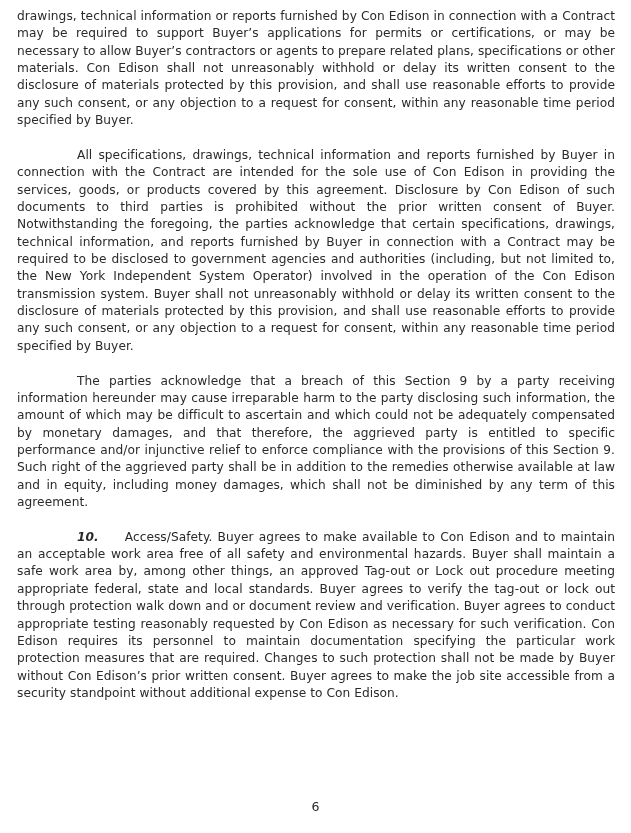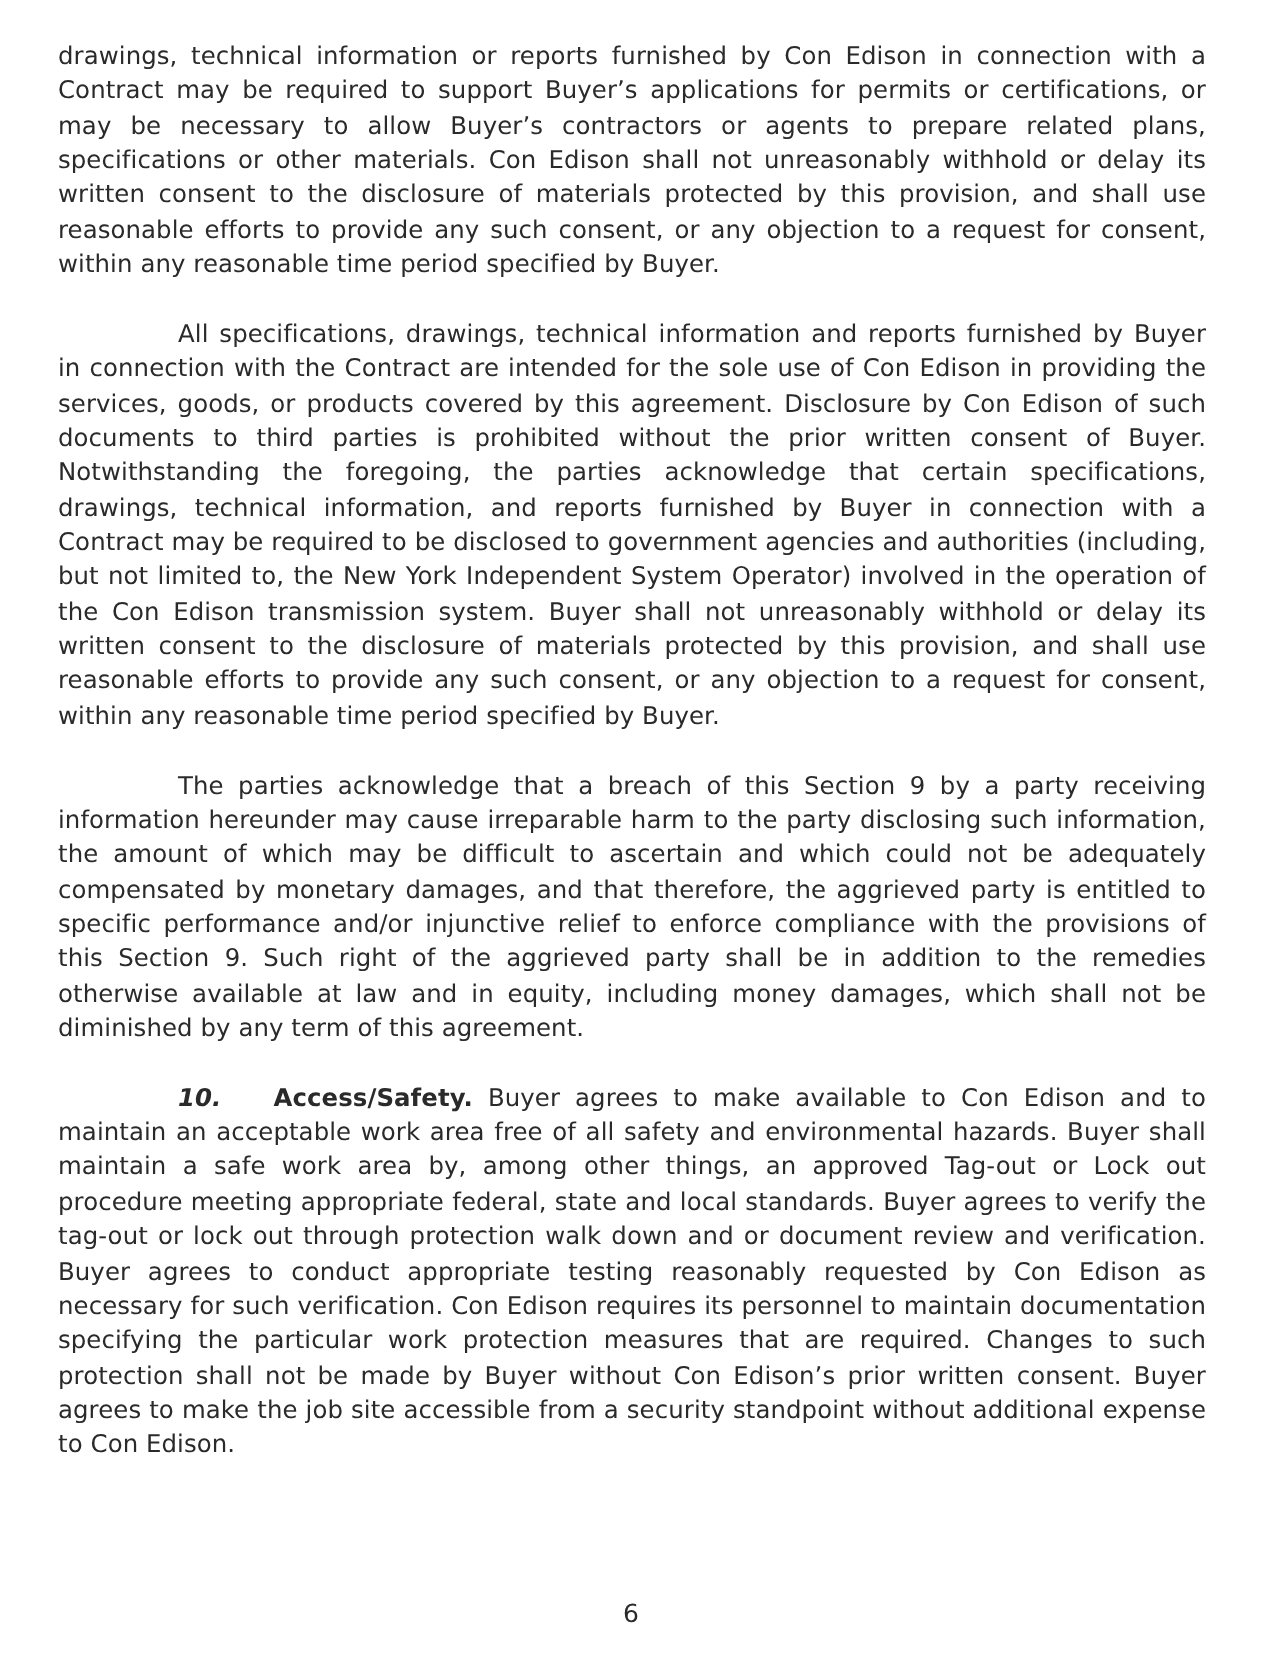--- a/index.html
+++ b/index.html
@@ -6,25 +6,25 @@
   body {
     width: 631px; height: 833px; background: #ffffff; overflow: hidden;
     position: relative;
     font-family: "DejaVu Sans", sans-serif;
     color: #2a2a2a;
   }
   .page {
     position: absolute; left: 13px; top: 4px; width: 606px;
     font-size: 12.2px; line-height: 17.35px; letter-spacing: 0.05px;
   }
-  .para { margin: 16px; text-align: justify; }
+  .para { margin: 4px; text-align: justify; }
   .para.gap { margin-top: 17.5px; }
   .indent { text-indent: 60px; }
   .sec-num { font-weight: bold; font-style: italic; }
-  .sec-title { font-weight: bold; }
+  .sec-title { font-weight: normal; }
   .pagenum {
     position: absolute; left: 0; width: 631px; top: 799px;
     text-align: center; font-size: 12.5px; color: #2a2a2a;
   }
 </style>
 </head>
 <body>
 
 <div class="page">
   <p class="para">drawings, technical information or reports furnished by Con Edison in connection with a Contract may be required to support Buyer’s applications for permits or certifications, or may be necessary to allow Buyer’s contractors or agents to prepare related plans, specifications or other materials.  Con Edison shall not unreasonably withhold or delay its written consent to the disclosure of materials protected by this provision, and shall use reasonable efforts to provide any such consent, or any objection to a request for consent, within any reasonable time period specified by Buyer.</p>

